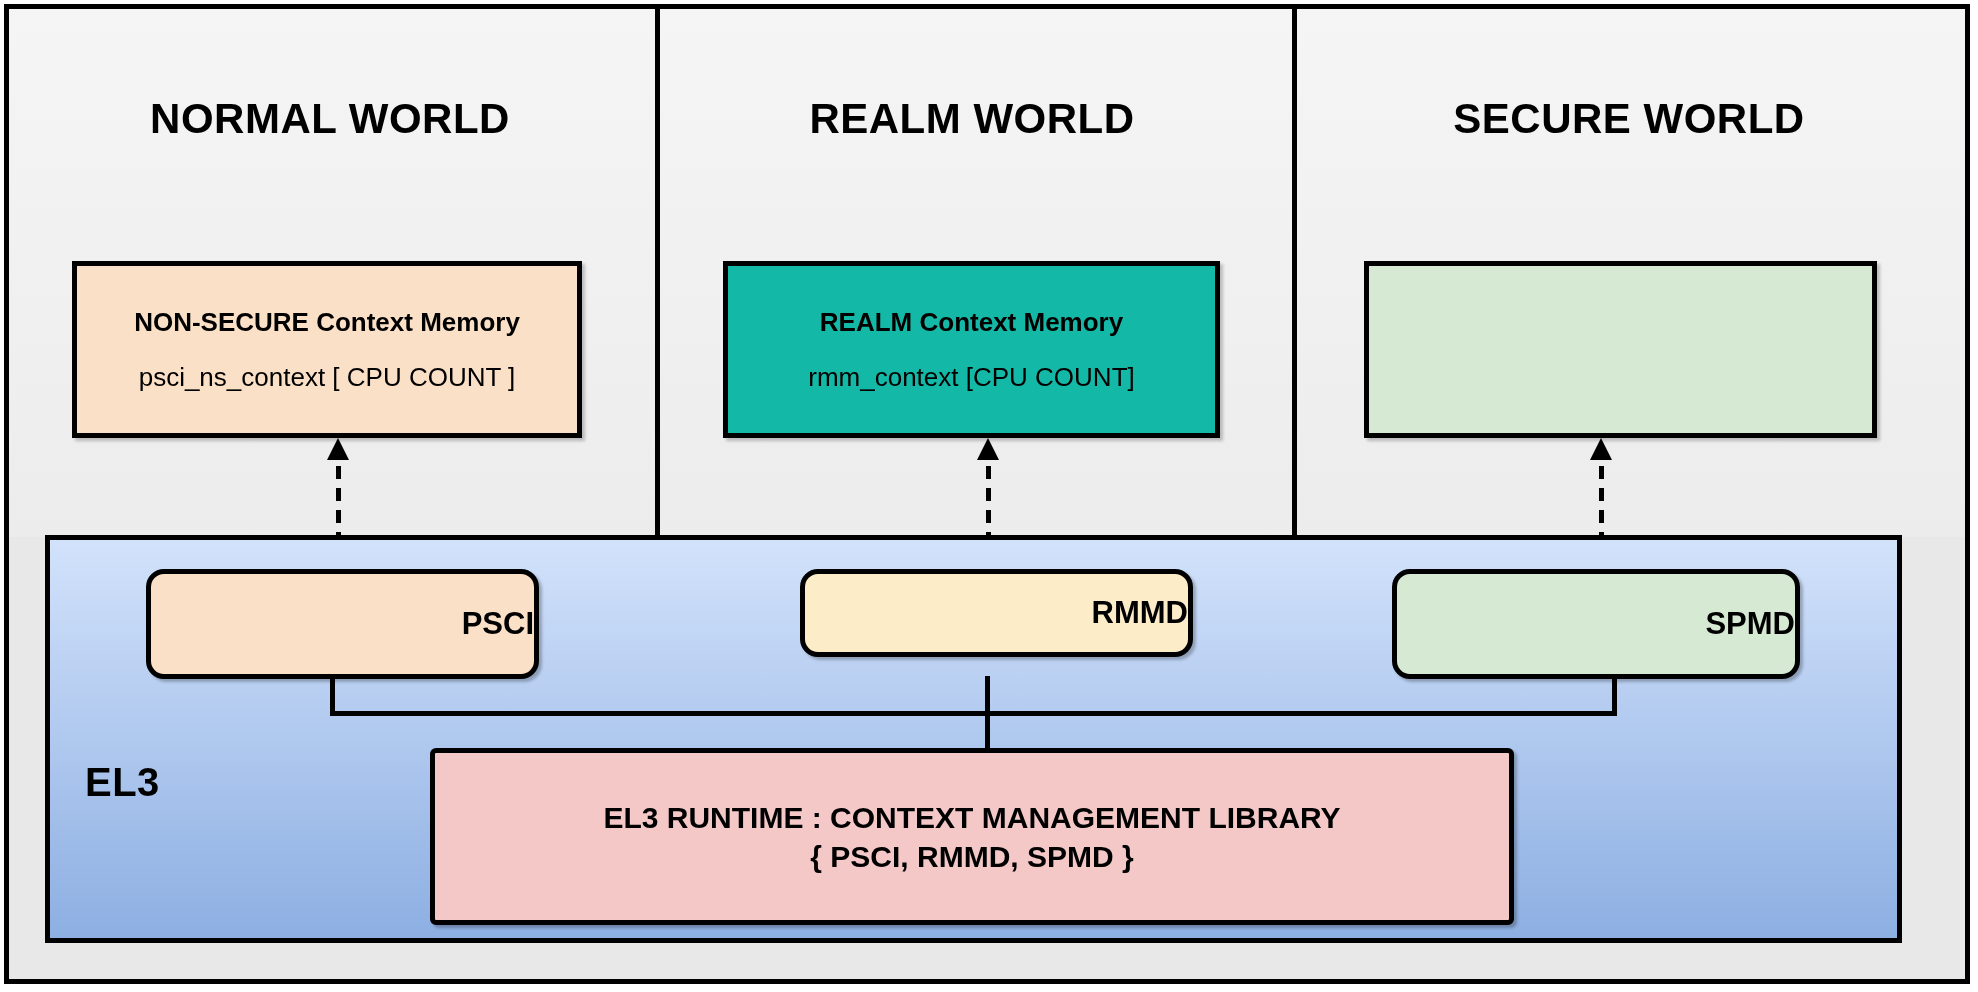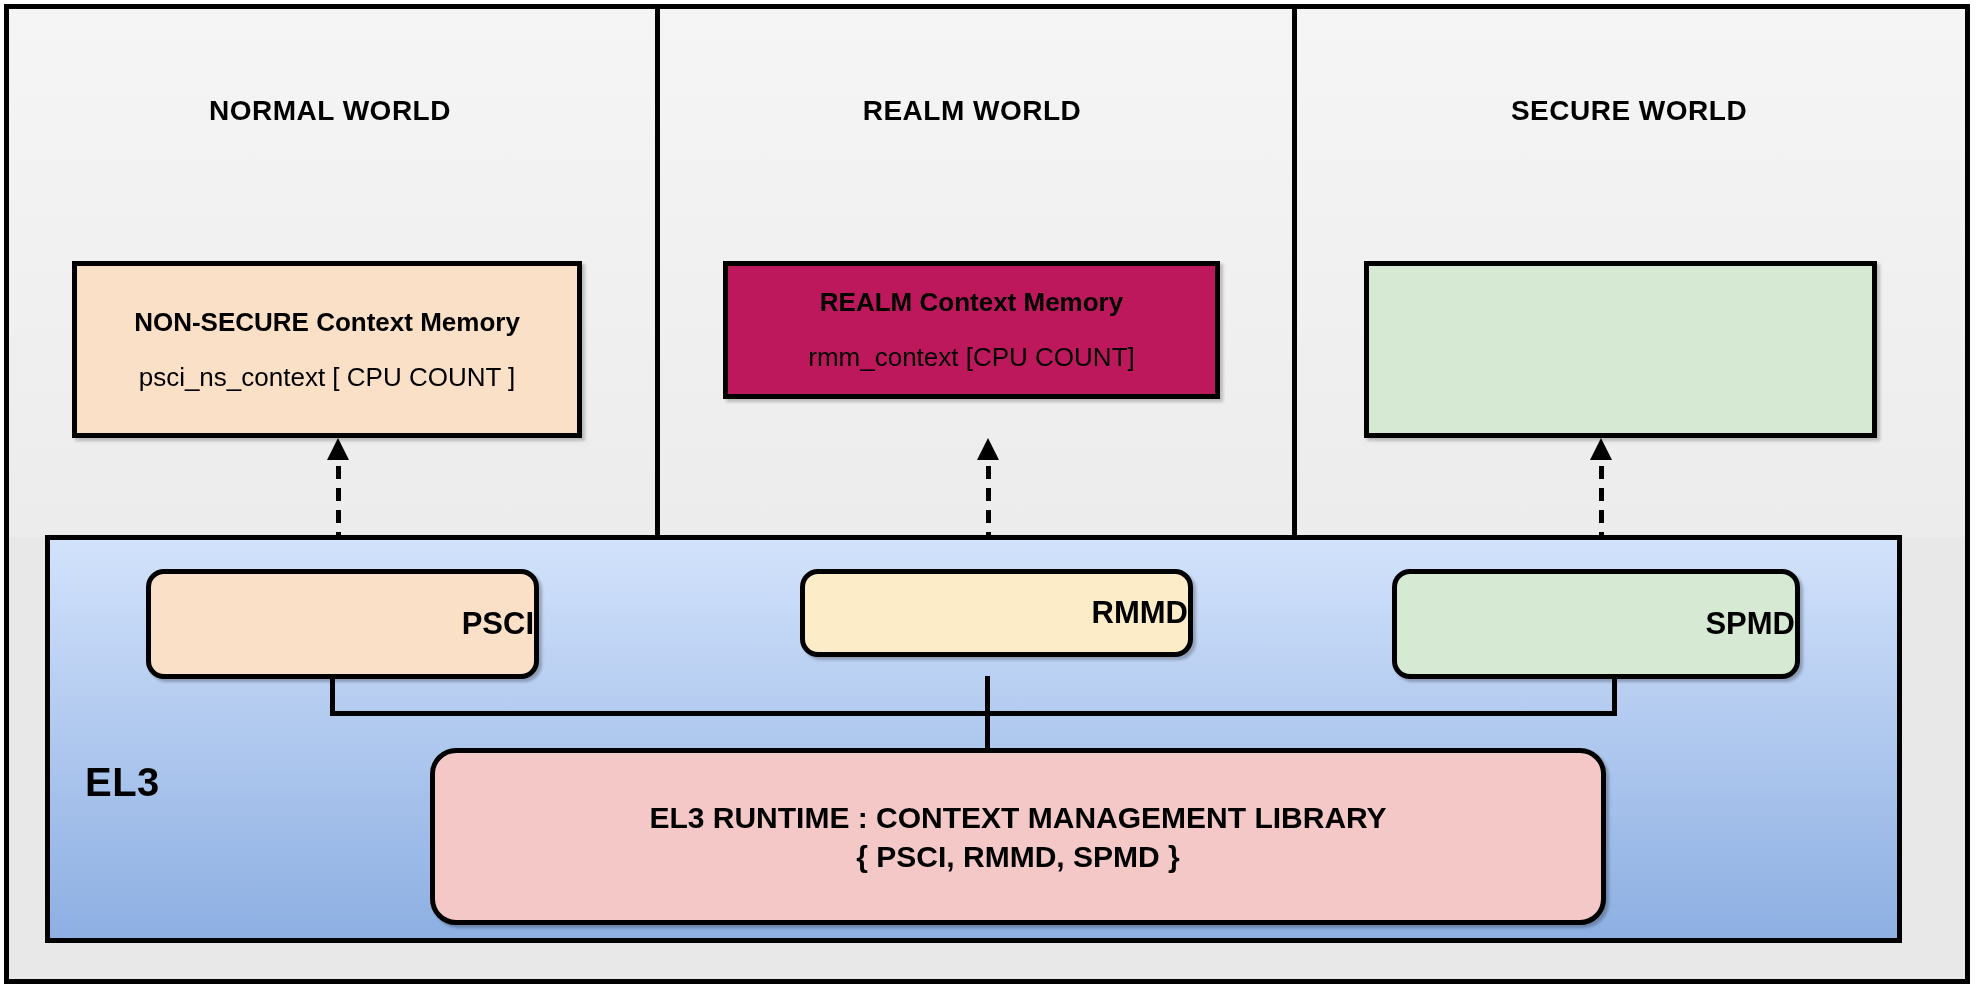--- a/index.html
+++ b/index.html
@@ -44,21 +44,21 @@
     width: 5px;
     height: 528px;
     background: #000000;
   }
 
   .world-title {
     position: absolute;
     top: 95px;
     text-align: center;
     font-weight: bold;
-    font-size: 28px;
+    font-size: 42px;
     letter-spacing: 0.5px;
     color: #000000;
     white-space: nowrap;
   }
 
   
   .ctx-box {
     position: absolute;
     border: 5px solid #000000;
     box-sizing: border-box;
@@ -155,25 +155,25 @@
     font-weight: bold;
     color: #000000;
     box-shadow: 3px 3px 3px rgba(0,0,0,0.25);
   }
 
   
   .runtime-box {
     position: absolute;
     left: 430px;
     top: 748px;
-    width: 1176px;
+    width: 1084px;
     height: 177px;
     background: #f5c8c8;
     border: 5px solid #000000;
-    border-radius: 26px;
+    border-radius: 6px;
     box-sizing: border-box;
     display: flex;
     flex-direction: column;
     align-items: center;
     justify-content: center;
     box-shadow: 3px 3px 3px rgba(0,0,0,0.25);
   }
   .runtime-line {
     font-size: 30px;
     font-weight: bold;
@@ -201,21 +201,21 @@
 
   <div class="world-title" style="left:9px; width:642px;">NORMAL WORLD</div>
   <div class="world-title" style="left:656px; width:632px;">REALM WORLD</div>
   <div class="world-title" style="left:1293px; width:672px;">SECURE WORLD</div>
 
   <div class="ctx-box" style="left:72px; top:261px; width:510px; height:177px; background:#fbe0c8;">
     <div class="ctx-title">NON-SECURE Context Memory</div>
     <div class="ctx-sub">psci_ns_context  [ CPU COUNT ]</div>
   </div>
 
-  <div class="ctx-box" style="left:723px; top:261px; width:497px; height:138px; background:#be185d;">
+  <div class="ctx-box" style="left:723px; top:261px; width:497px; height:177px; background:#14b8a6;">
     <div class="ctx-title">REALM Context Memory</div>
     <div class="ctx-sub">rmm_context [CPU COUNT]</div>
   </div>
 
   <div class="ctx-box" style="left:1364px; top:261px; width:513px; height:177px; background:#d6e9d2;">
   </div>
 
   <div class="dash-arrow" style="left:333px; top:438px; height:122px;">
     <div class="arrow-head-up"></div>
     <div class="dash-line"></div>

